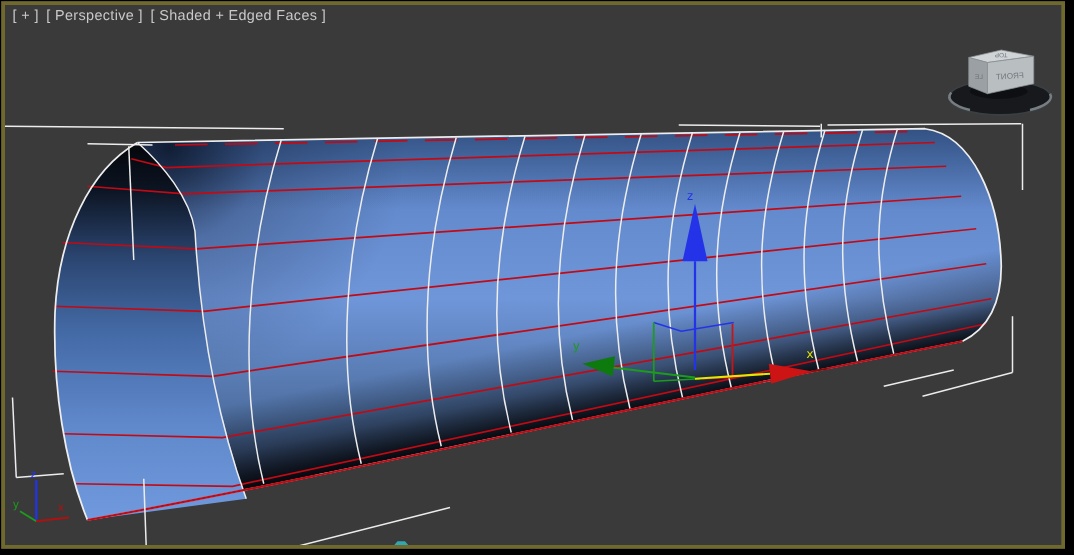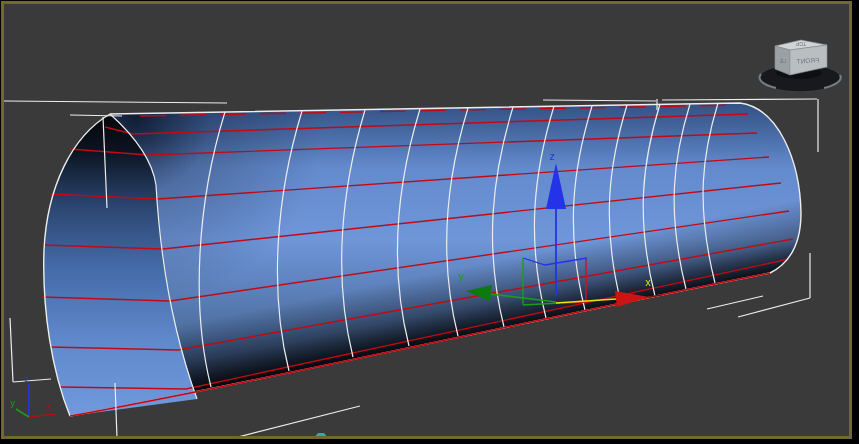--- a/index.html
+++ b/index.html
@@ -26,20 +26,23 @@
   text.axis{font-family:"DejaVu Sans Mono","Liberation Mono",monospace;font-size:10px;}
   text.axis-sm{font-family:"DejaVu Sans Mono","Liberation Mono",monospace;font-size:9px;}
   text.cube{font-family:"Liberation Sans",sans-serif;fill:#6f767c;}
 </style>
 </head>
 <body>
 
 <div id="frame">
   <div id="viewport">
 
+    <div id="vplabel">
+      <span>[ + ]</span><span>[ Perspective ]</span><span>[ Shaded + Edged Faces ]</span>
+    </div>
 
     <svg width="845" height="432" viewBox="4 4 845 432">
       <defs>
         <linearGradient id="gTube" x1="0" y1="100" x2="0" y2="430" gradientUnits="userSpaceOnUse">
           <stop offset="0" stop-color="#4d77b8"></stop>
           <stop offset="0.18" stop-color="#6289cc"></stop>
           <stop offset="0.42" stop-color="#6f96d9"></stop>
           <stop offset="0.7" stop-color="#4e6fa1"></stop>
           <stop offset="0.92" stop-color="#2e4063"></stop>
           <stop offset="1" stop-color="#22304d"></stop>

